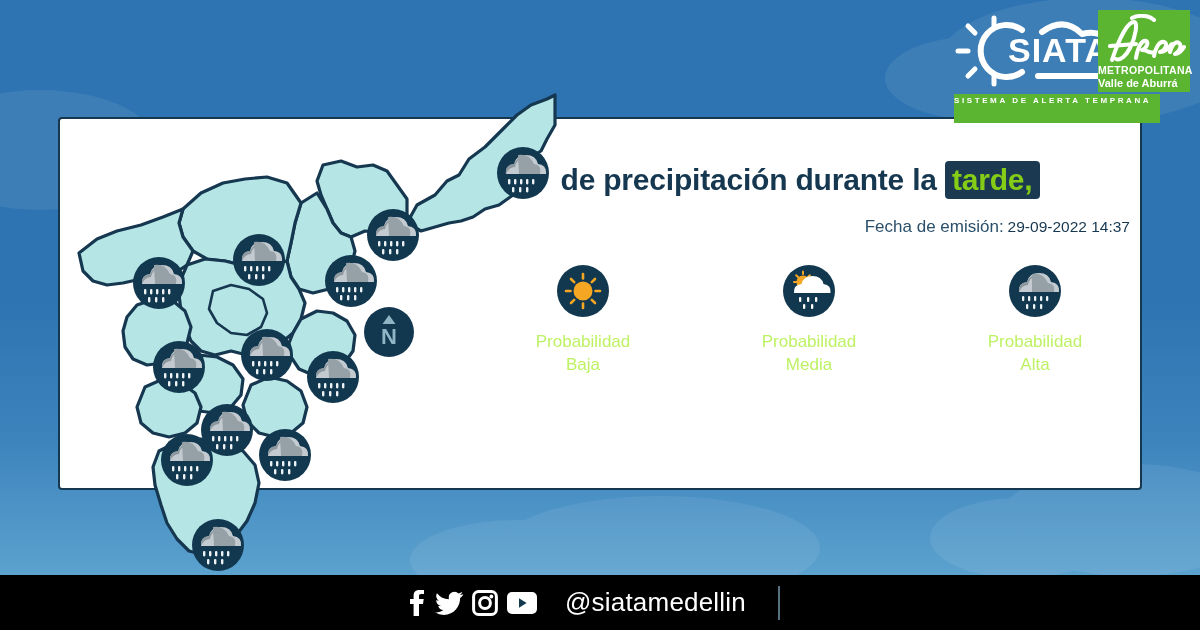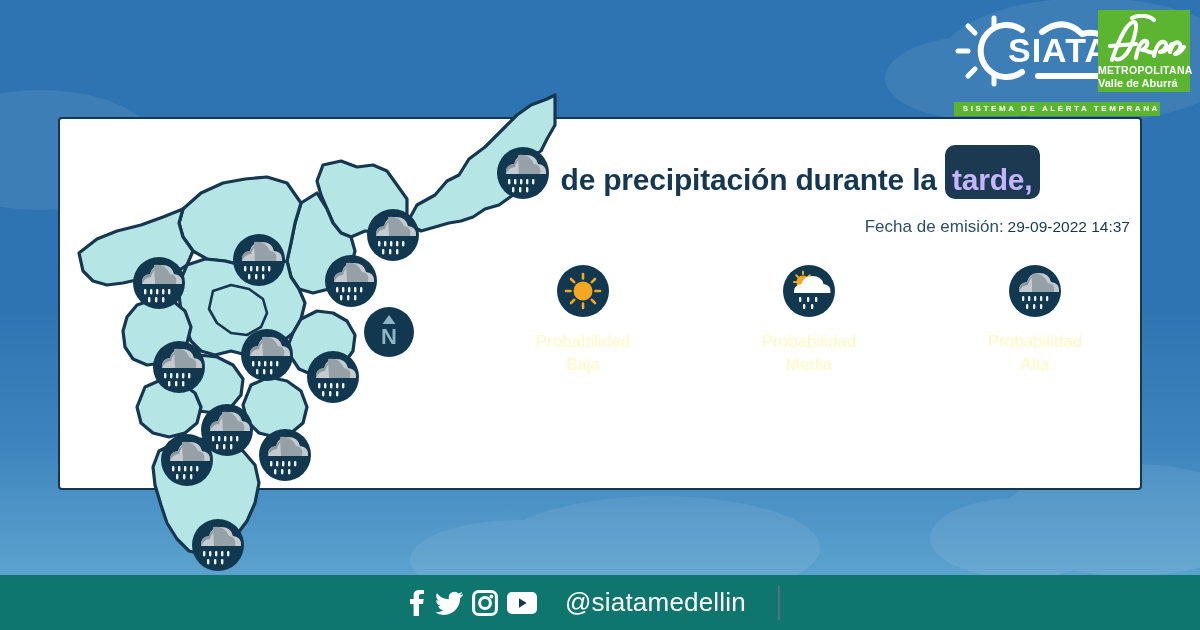--- a/index.html
+++ b/index.html
@@ -16,40 +16,40 @@
   .bg-sky {
     position:absolute; left:0; top:0; width:1200px; height:630px;
     background:linear-gradient(180deg,#2e74b2 0%,#2e74b2 48%,#3d84bd 70%,#5da3cf 92%,#63a8d2 100%);
   }
   .bg-clouds { position:absolute; inset:0; }
   .bg-clouds svg { display:block; }
 
   
   .footer {
     position:absolute; left:0; bottom:0; width:1200px; height:55px;
-    background:#0f766e; display:flex; align-items:center; justify-content:center;
+    background:#000000; display:flex; align-items:center; justify-content:center;
   }
   .footer-inner { display:flex; align-items:center; gap:18px; }
   .social { display:flex; align-items:center; gap:9px; }
   .social svg { display:block; }
   .handle {
     color:#ffffff; font-size:26px; letter-spacing:.2px; margin-left:10px;
     font-family:"Liberation Sans", sans-serif;
   }
   .divider { width:2px; height:34px; background:#55707f; margin:0 14px; }
   .weburl { color:#ffffff; font-size:26px; letter-spacing:.2px; }
 
   
   .logos { position:absolute; right:10px; top:10px; display:flex; align-items:flex-start; gap:8px; }
   .siata-logo { position:relative; width:140px; }
   .siata-logo svg { display:block; }
   .tagline {
-    position:absolute; left:4px; top:84px; width:206px; height:14px; background:#5cb531;
-    color:#ffffff; font-size:8px; letter-spacing:2.6px; text-align:right; line-height:14px;
-    font-weight:bold; white-space:nowrap;margin-top:8px;
+    position:absolute; left:4px; top:84px; width:206px; height:29px; background:#5cb531;
+    color:#ffffff; font-size:8px; letter-spacing:2.6px; text-align:left; line-height:14px;
+    font-weight:bold; white-space:nowrap;
   }
   .area-logo { width:92px; height:82px; background:#5cb531; position:relative;padding-left:36px; }
   .area-logo .sig { position:absolute; left:4px; top:4px; }
   .area-metro {
     position:absolute; left:0; right:0; bottom:16px; text-align:center;
     color:#ffffff; font-size:10.5px; font-weight:bold; letter-spacing:.3px;
   }
   .area-valle {
     position:absolute; left:0; right:0; bottom:3px; 
     color:#ffffff; font-size:11px; font-weight:bold;
@@ -65,38 +65,38 @@
   .map-wrap { position:absolute; left:55px; top:55px; width:500px; height:520px; }
   .map-wrap svg { display:block; overflow:visible; }
 
   
   .content { position:absolute; left:470px; top:160px; width:660px; }
   .title {
     color:#15374f; font-size:30px; font-weight:bold; line-height:1.30;
     text-align:center; letter-spacing:-.2px;
   }
   .title .hl {
-    background:#1b3a52; color:#c4b5fd; padding:18px 7px 3px 7px; border-radius:10px;
+    background:#1b3a52; color:#84cc16; padding:2px 7px 3px 7px; border-radius:4px;
   }
   .fecha {
     margin-top:18px; text-align:right; color:#2b506b; font-size:17px;
     white-space:nowrap;
   }
   .fecha .lbl { font-weight:400; }
   .fecha .val { font-size:15.5px; color:#15374f; margin-left:4px; }
 
   
   .legend {
     margin-top:26px; display:flex; justify-content:center; gap:96px; padding-left:18px;
   }
   .legend-item { width:130px; text-align:center; }
   .legend-ico { width:56px; height:56px; margin:0 auto 12px auto; }
   .legend-ico svg { display:block; }
   .legend-lbl {
-    color:#fef9c3; font-size:17px; line-height:1.35; white-space:pre-line;
+    color:#bef264; font-size:17px; line-height:1.35; white-space:pre-line;
   }
 </style>
 </head>
 <body>
 
 <div id="stage">
 
   <div class="bg-sky"></div>
   <div class="bg-clouds">
     <svg width="1200" height="630" viewBox="0 0 1200 630">

